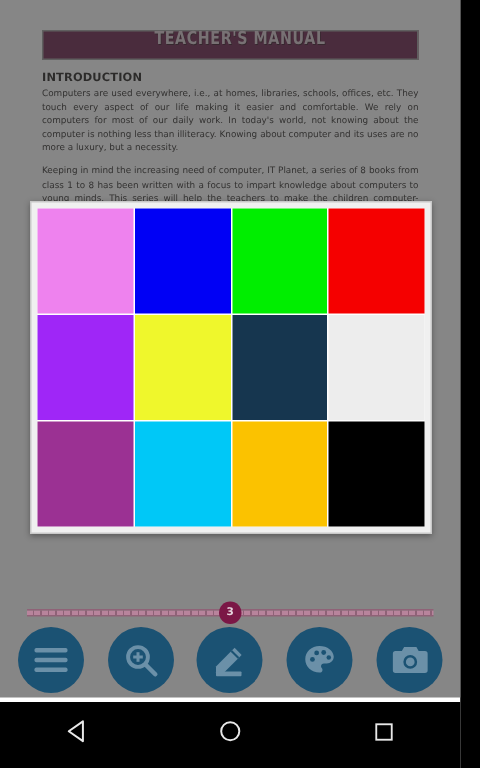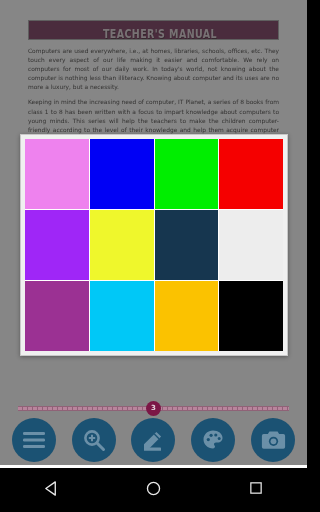--- a/index.html
+++ b/index.html
@@ -26,21 +26,21 @@
     height: 465px;
     background: #ffffff;
     padding: 20px 28px 0 28px;
   }
 
   .banner {
     height: 20px;
     background: #631440;
     border: 1px solid #9a9a9a;
     display: flex;
-    align-items: flex-end;
+    align-items: flex-start;
     justify-content: center;
     margin-bottom: 7px;
     padding-left: 13px;
   }
   .banner-title {
     color: #d9c9cf;
     font-size: 9.5px;
     font-weight: bold;
     letter-spacing: 0.4px;
     font-family: "DejaVu Sans", sans-serif;
@@ -187,20 +187,21 @@
 </style>
 </head>
 <body>
 
 <div id="app">
 
   <div class="page">
     <div class="banner">
       <div class="banner-title">TEACHER'S MANUAL</div>
     </div>
+    <div class="section-heading">INTRODUCTION</div>
     <div class="para">Computers are used everywhere, i.e., at homes, libraries, schools, offices, etc. They touch every aspect of our life making it easier and comfortable. We rely on computers for most of our daily work. In today's world, not knowing about the computer is nothing less than illiteracy. Knowing about computer and its uses are no more a luxury, but a necessity.</div>
     <div class="para">Keeping in mind the increasing need of computer, IT Planet, a series of 8 books from class 1 to 8 has been written with a focus to impart knowledge about computers to young minds. This series will help the teachers to make the children computer-friendly according to the level of their knowledge and help them acquire computer technology skills as required by the curriculum of</div>
     <div class="para">with many other subjects, Computer Science is not straight-forward to teach. One reason for this is the general nature of the computer field. The computer field is changing very rapidly. The computers available to your students in the school and homes 20 years from now will be a hundred or a thousand times as powerful as the computers they have now in school. A guided discovery-based learning environment contributes greatly to learning, and it</div>
   </div>
 
   <div class="scrim"></div>
 
   <div class="palette-popup">
     <div class="palette-grid" id="palette-grid">
         <div class="swatch" style="background: rgb(238, 130, 238);"></div>

